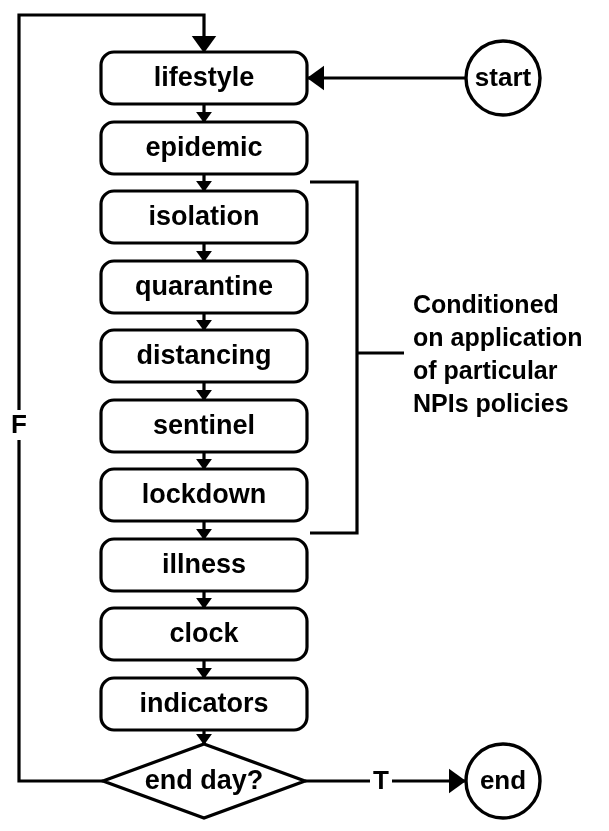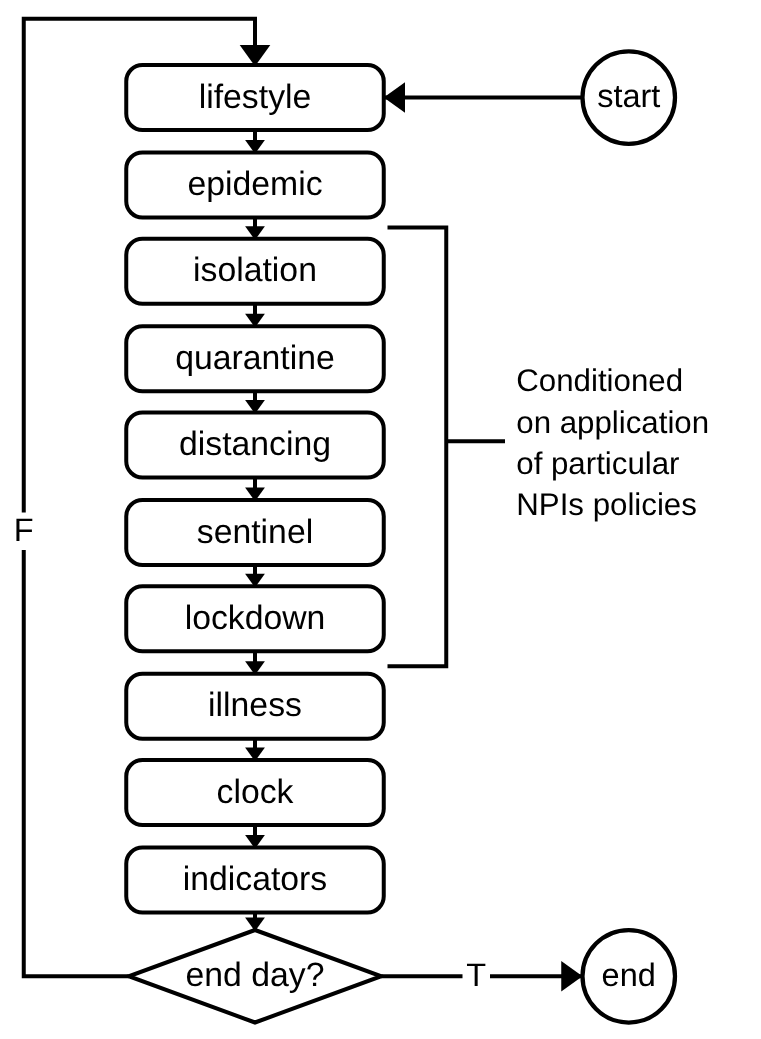--- a/index.html
+++ b/index.html
@@ -10,20 +10,21 @@
   body {
     width: 609px;
     height: 831px;
     overflow: hidden;
     font-family: "Liberation Sans", sans-serif;
   }
   #flowchart-root {
     position: relative;
     width: 609px;
     height: 831px;
+    font-weight: bold;
   }
   svg.diagram {
     display: block;
     width: 609px;
     height: 831px;
   }
   .node-shape {
     fill: #ffffff;
     stroke: #000000;
     stroke-width: 3.2;

